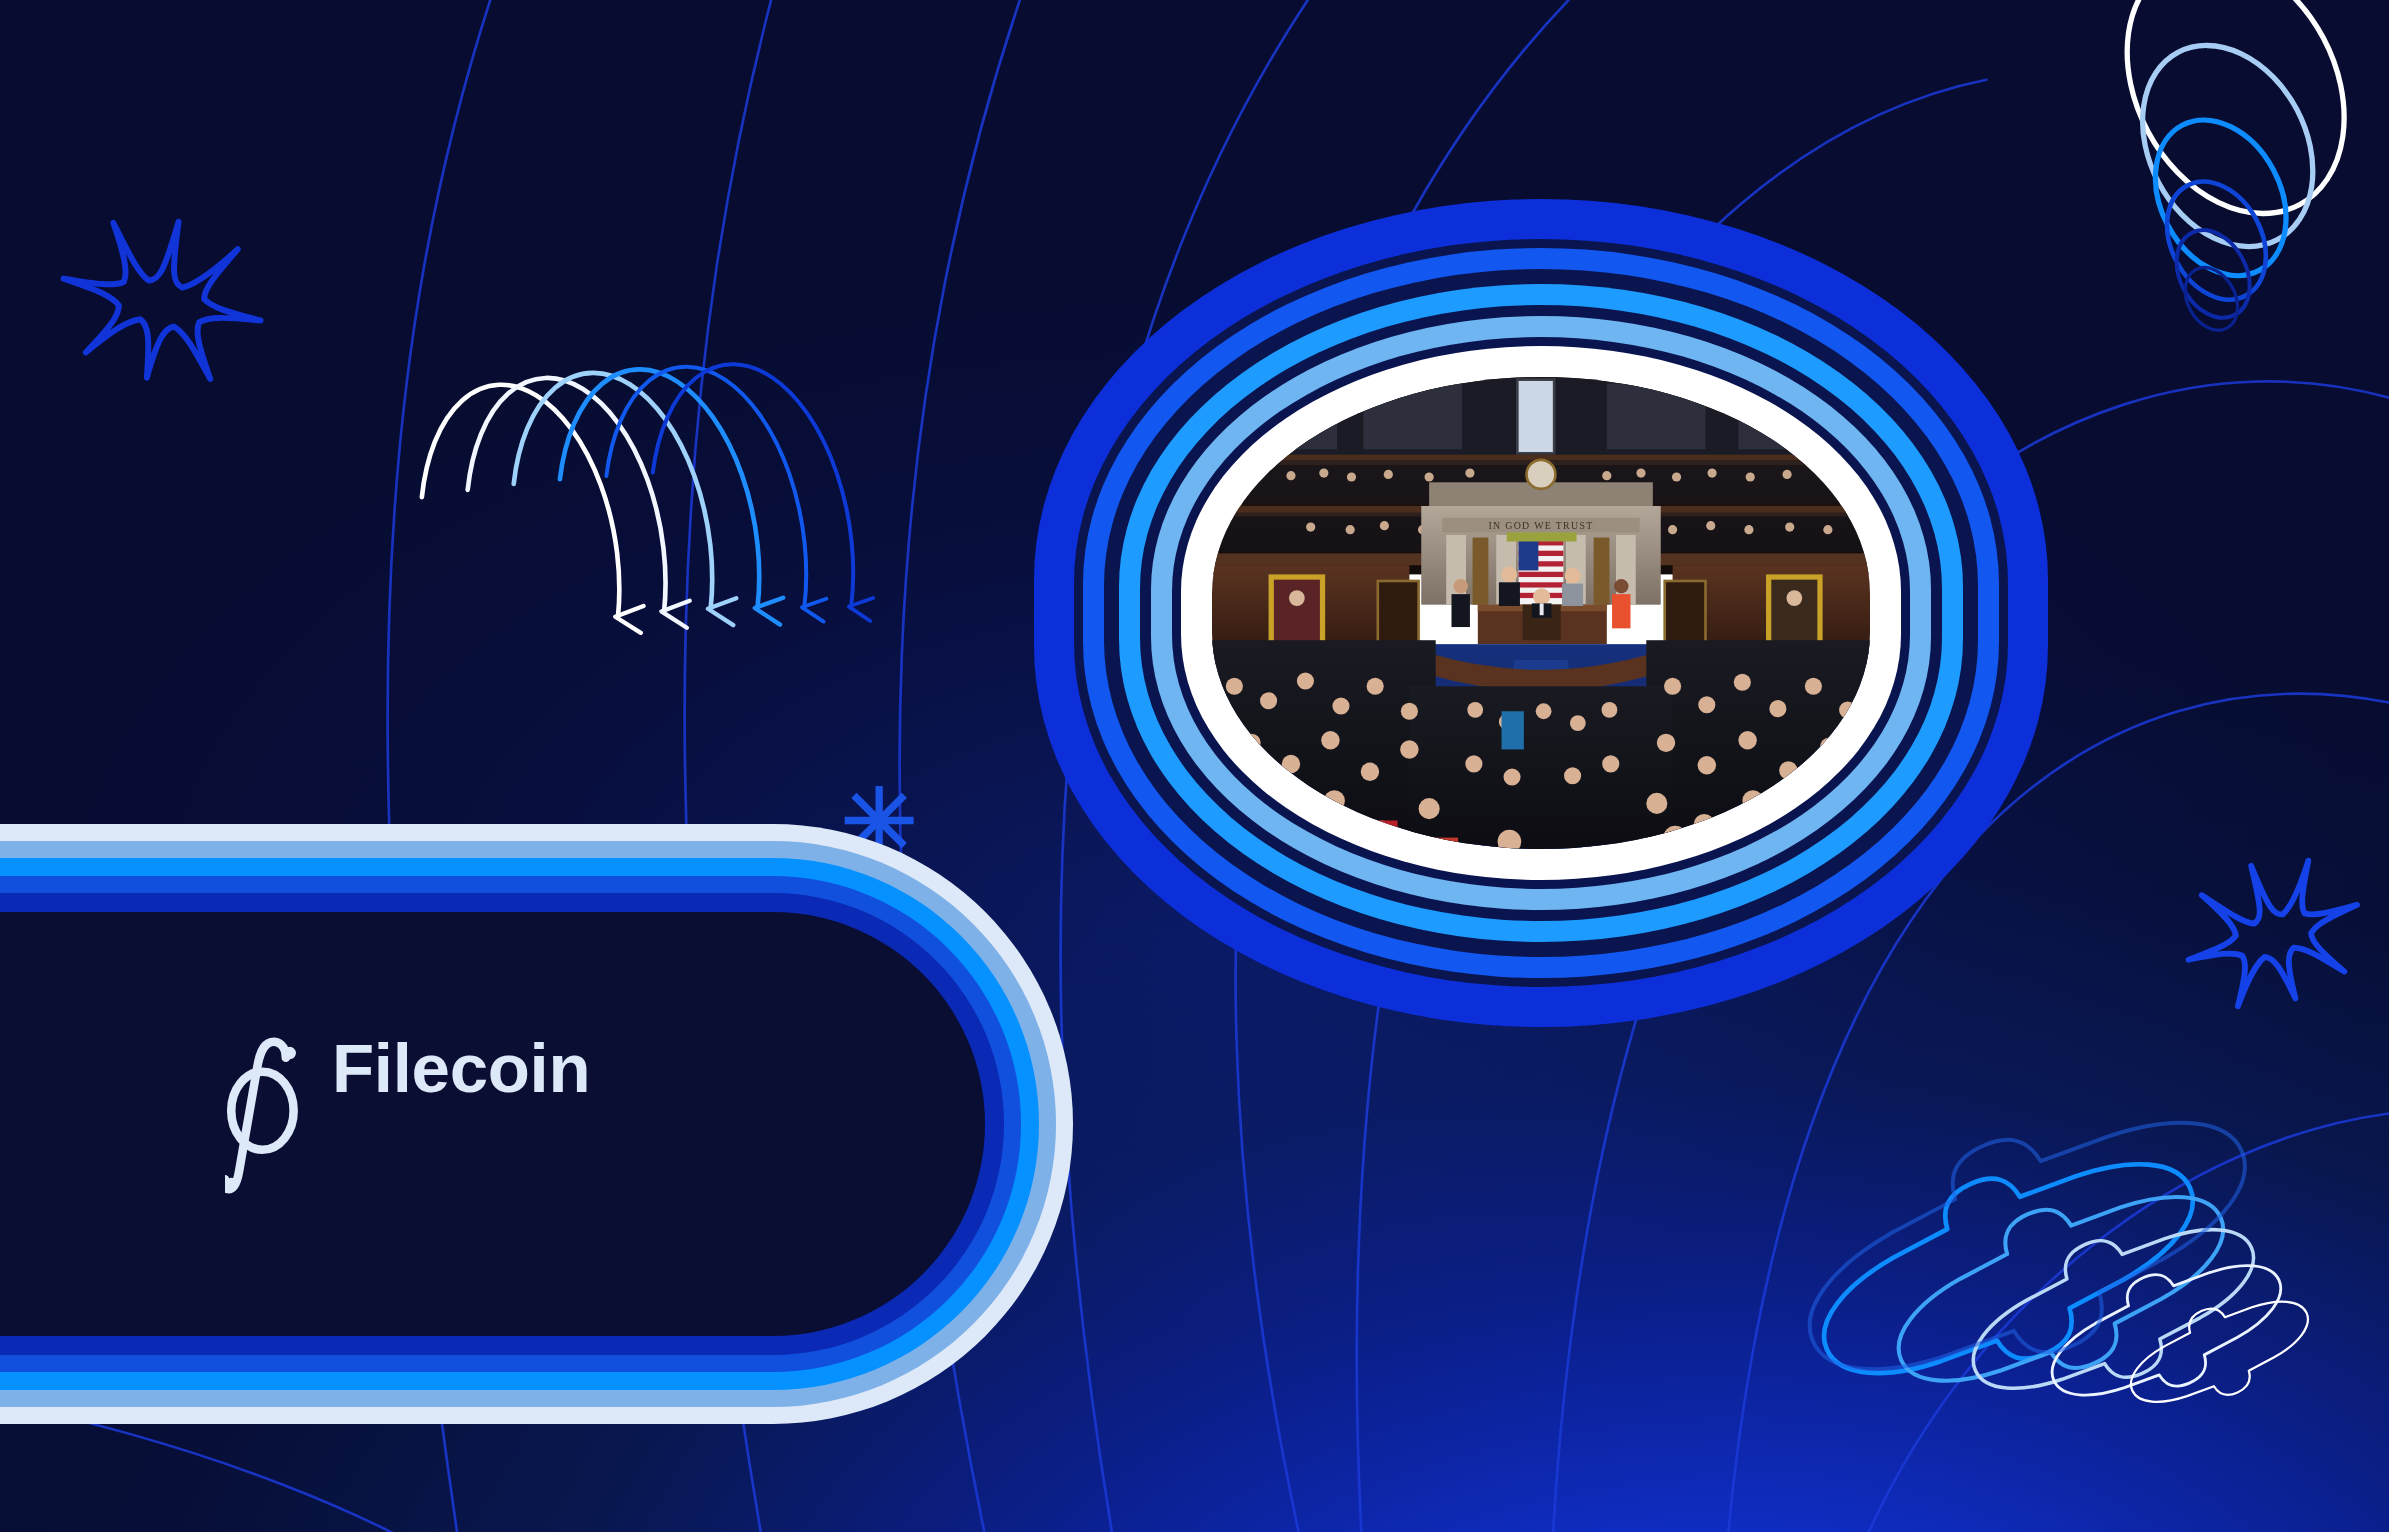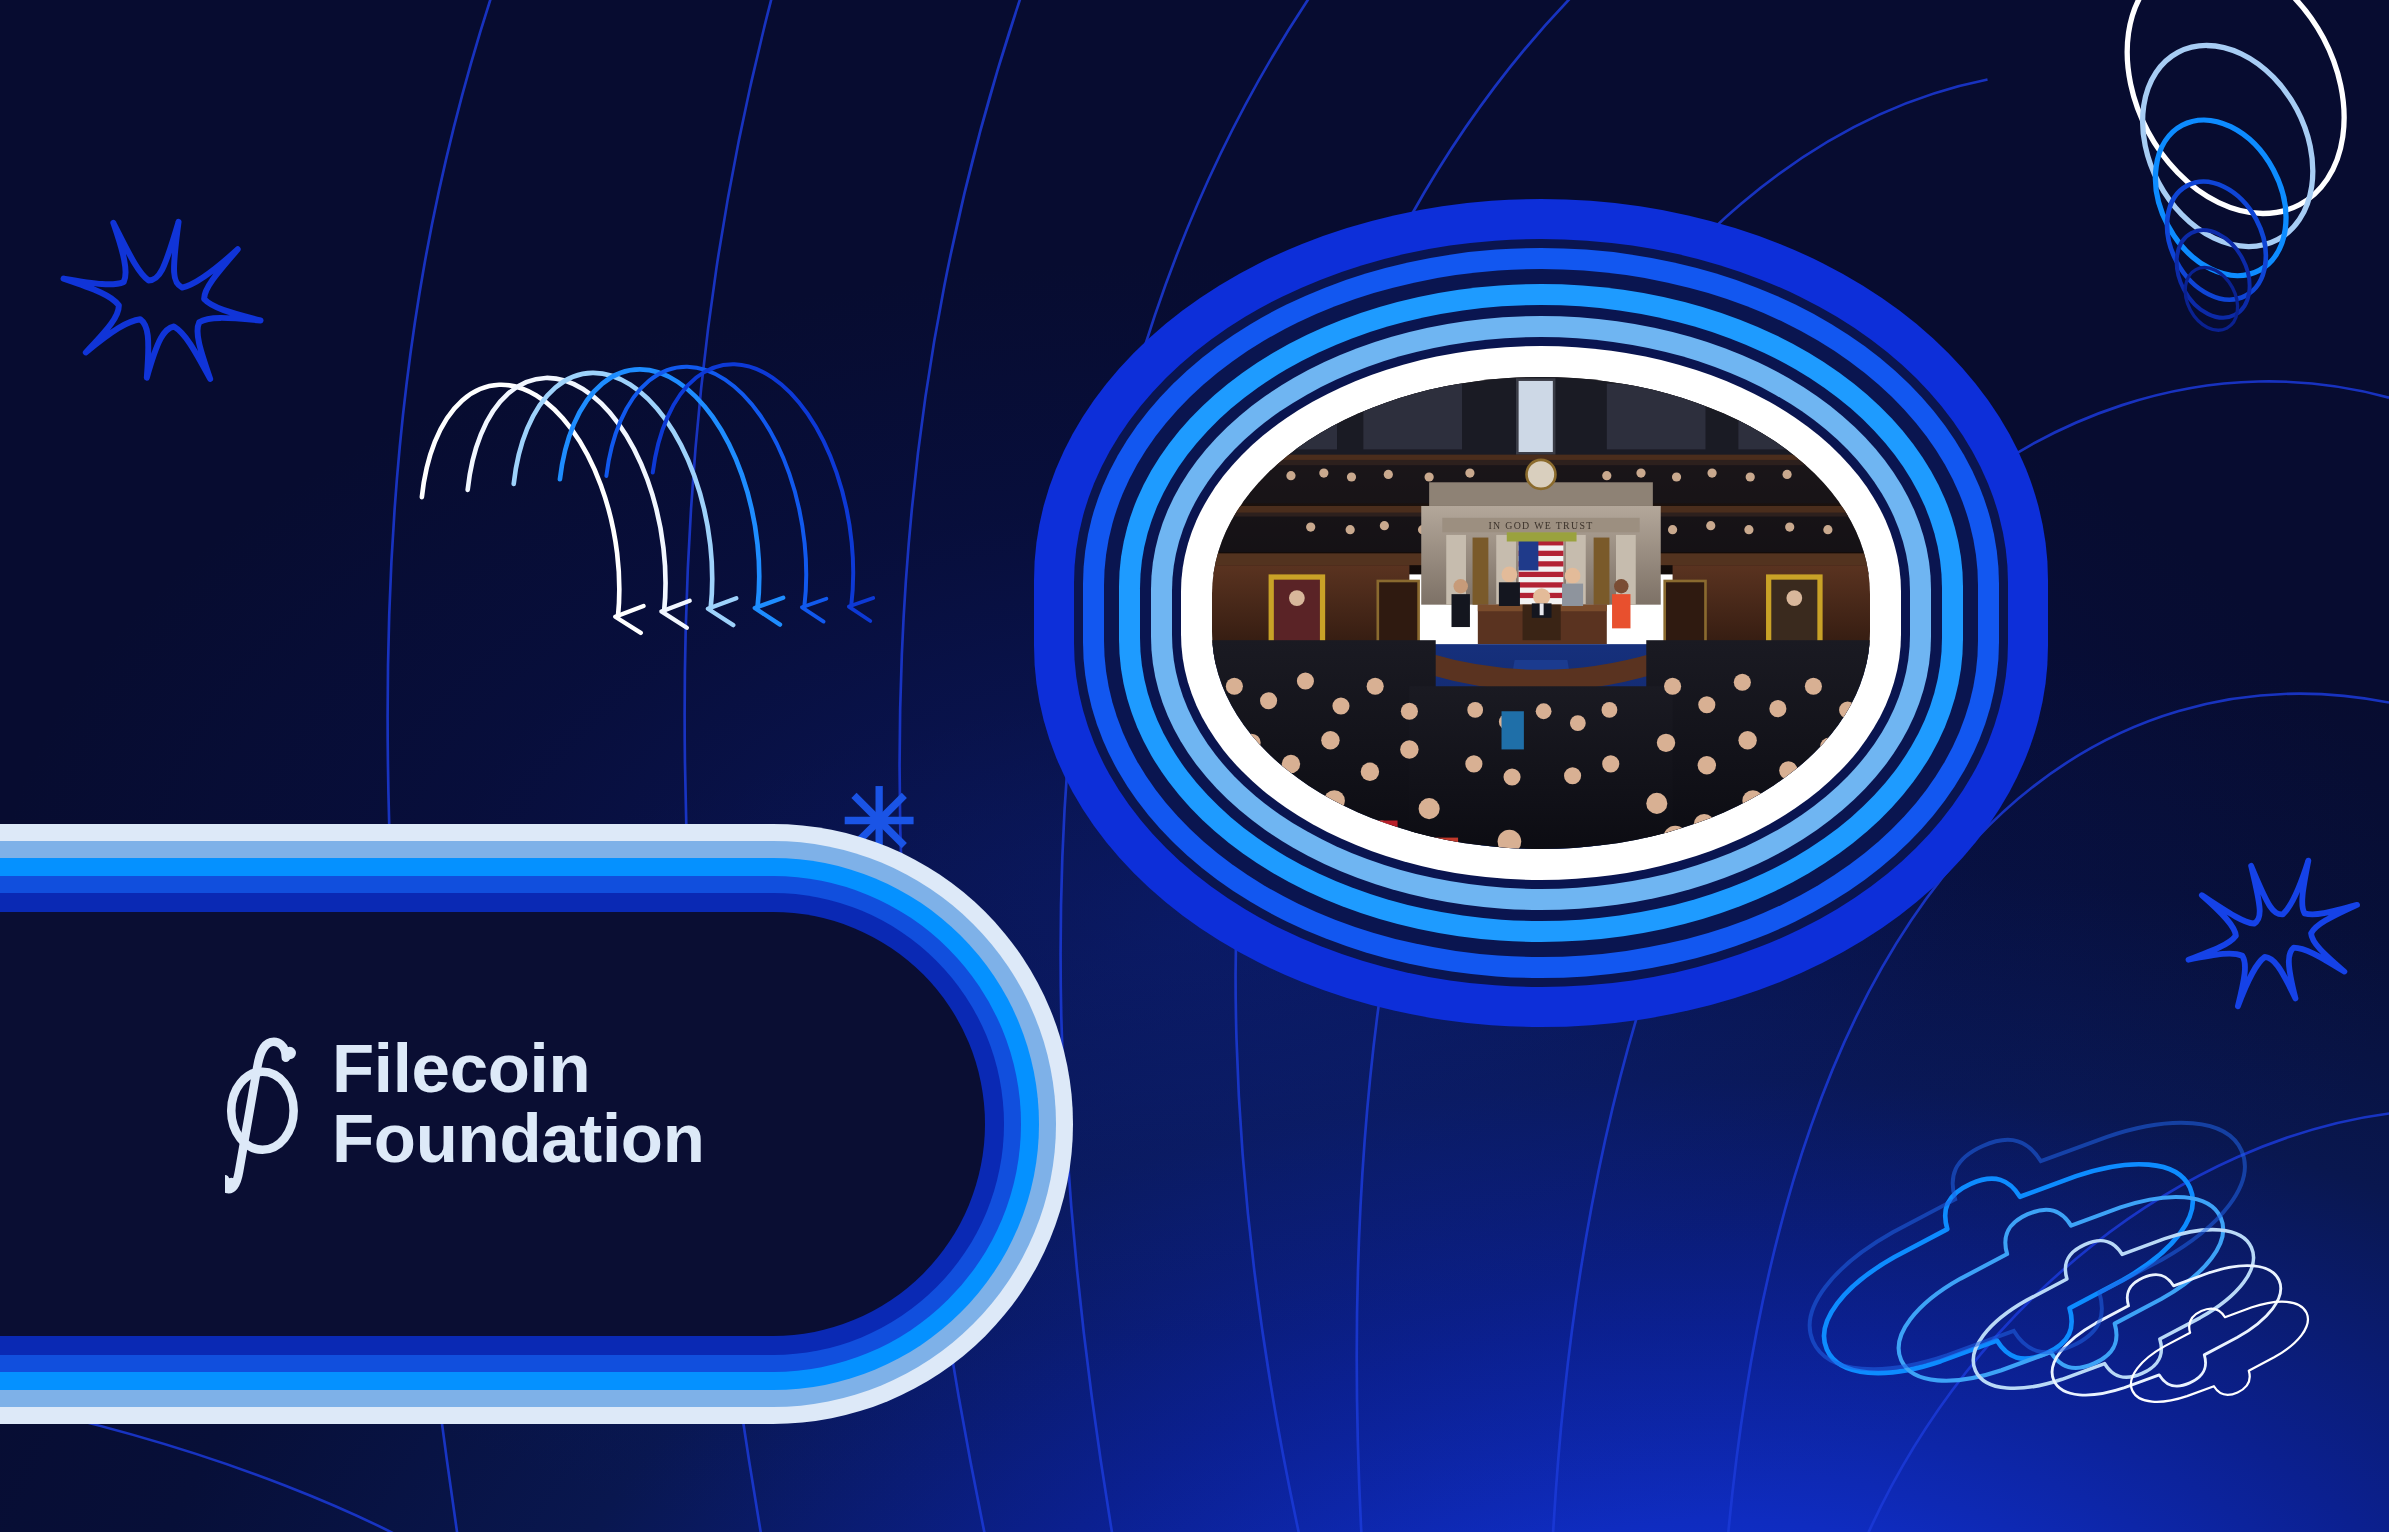--- a/index.html
+++ b/index.html
@@ -455,18 +455,17 @@
                  C 48 13 44 26 41 44
                  L 18 176
                  C 15 194 9 200 2 198
                  C -3 196 -4 190 0 186"></path>
       </g>
       <circle cx="83" cy="24" r="8" fill="#dde9f8"></circle>
       <circle cx="8" cy="192" r="8" fill="#dde9f8"></circle>
     </svg>
     <div class="ff-text">
       <span>Filecoin</span>
-      <span class="l2">Foundation</span>
     </div>
   </div>
 
 </div>
 
 
 </body></html>

